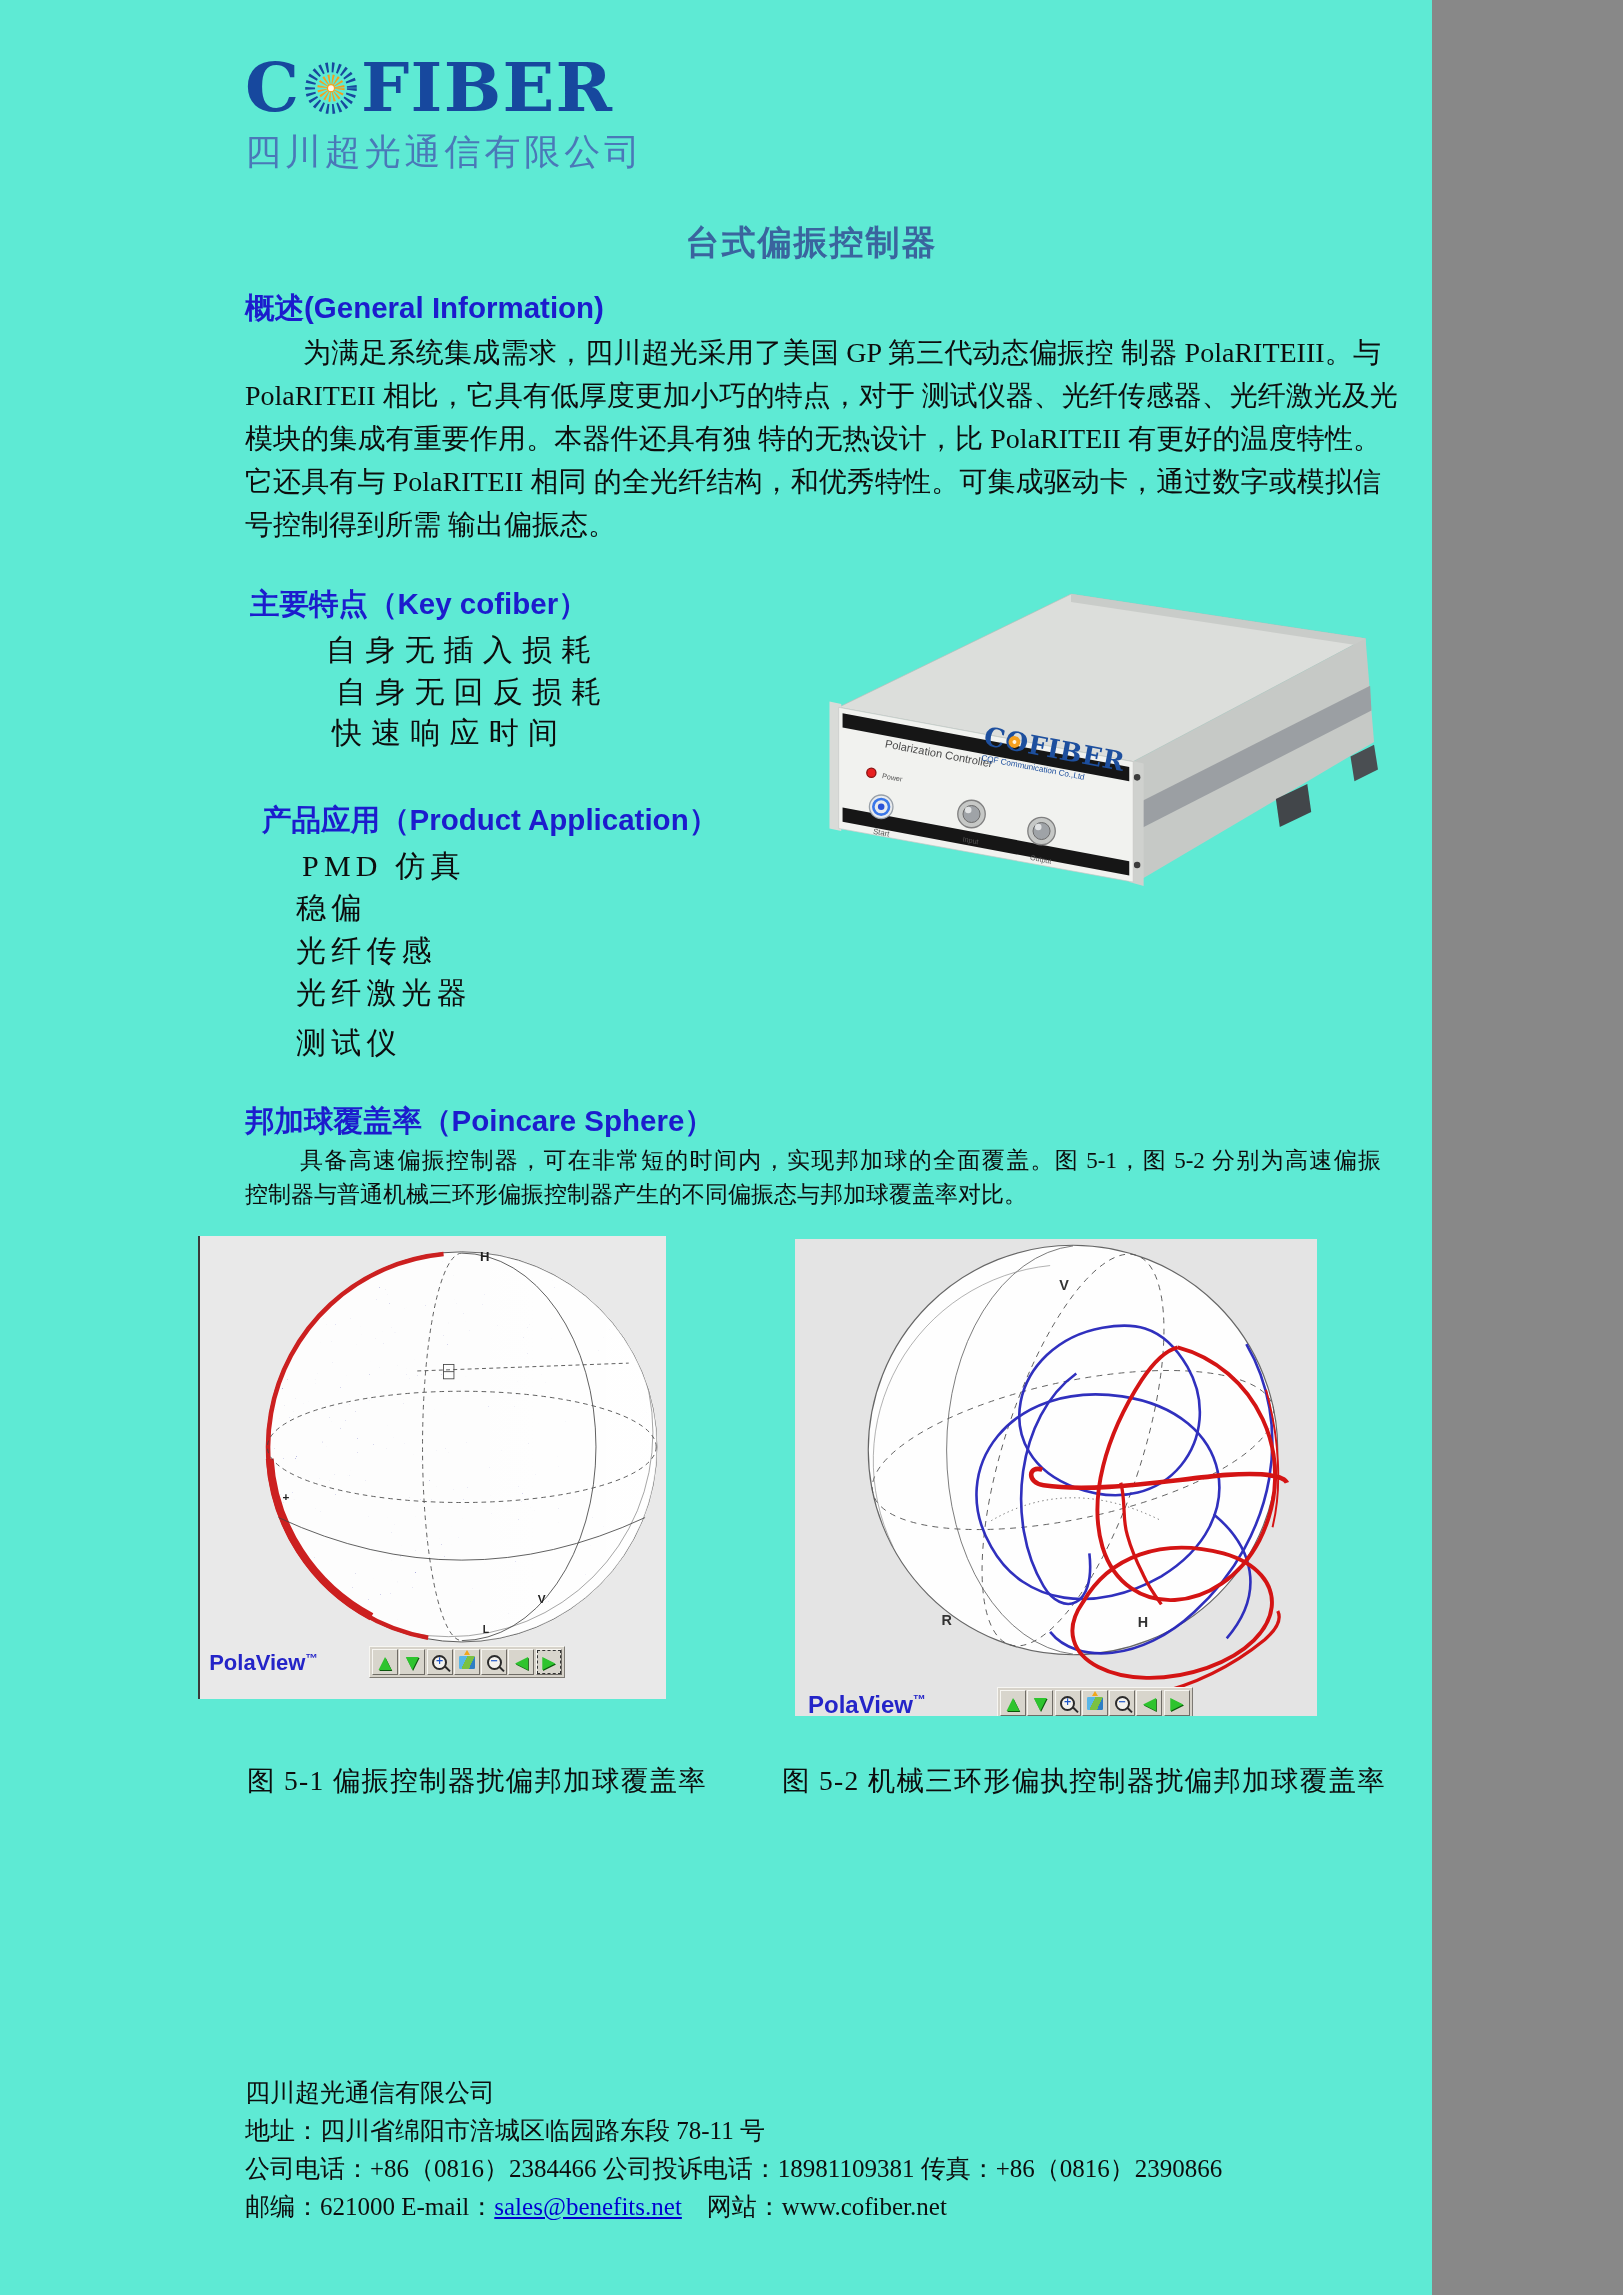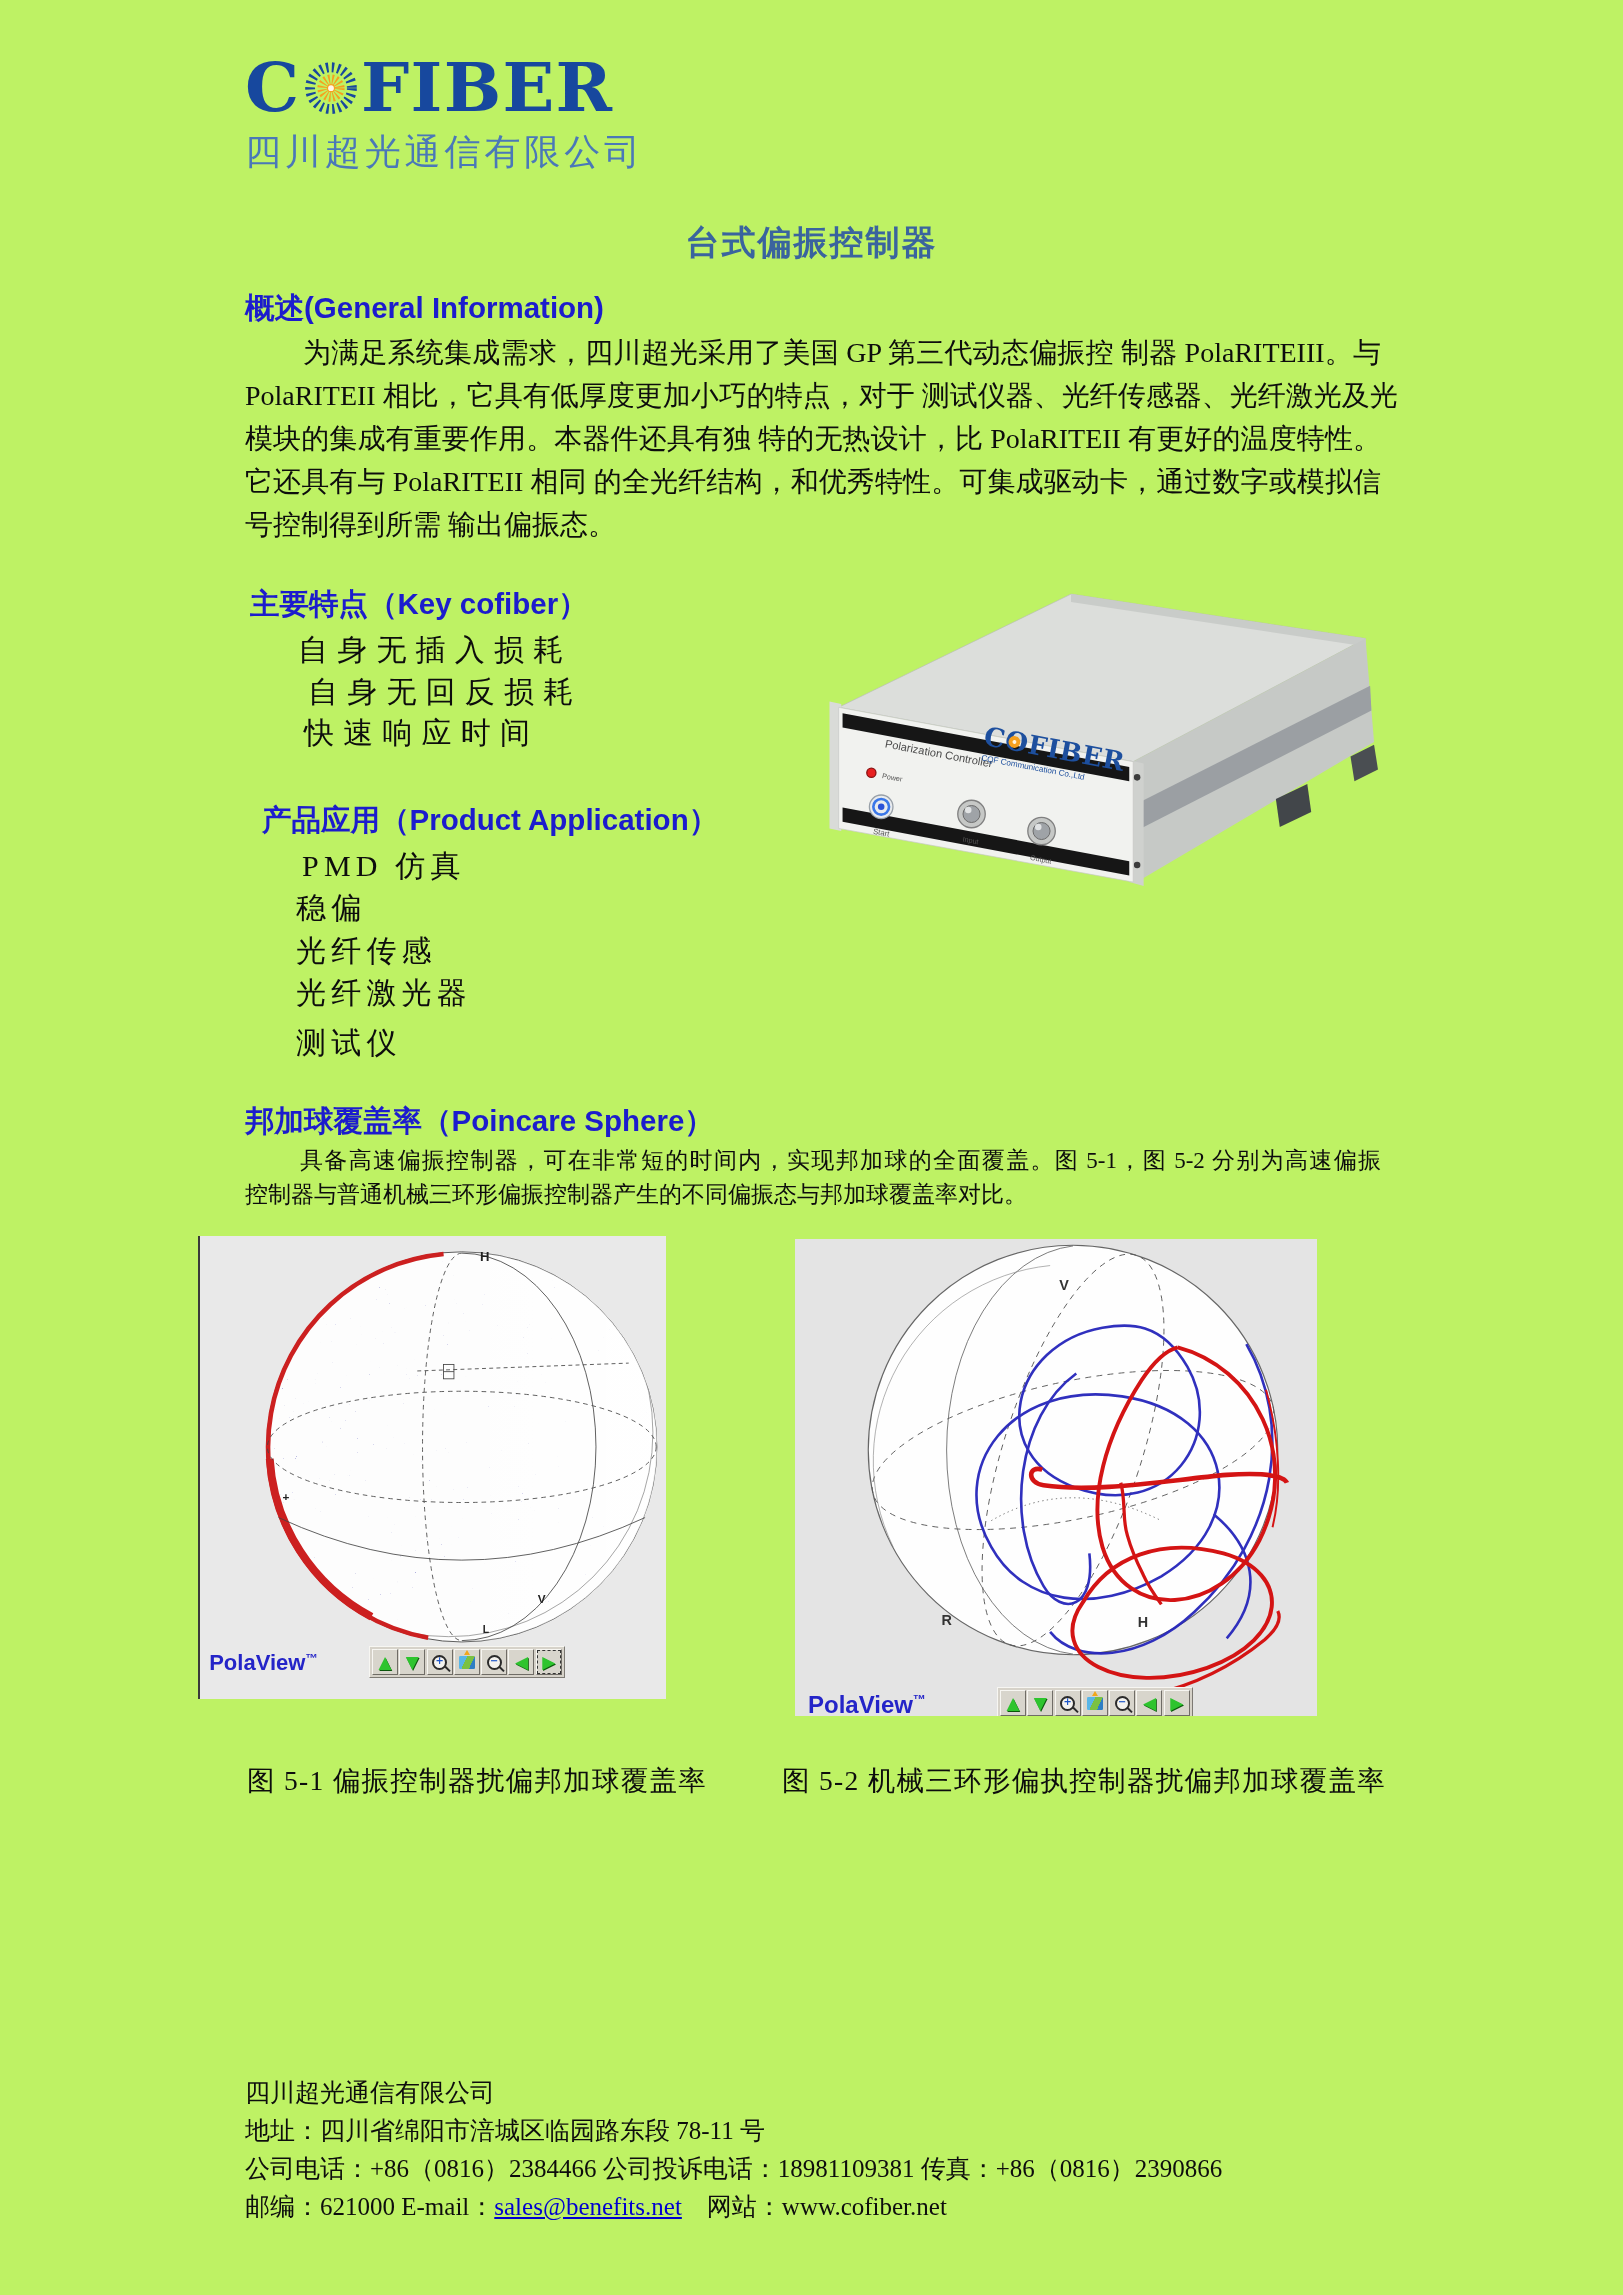--- a/index.html
+++ b/index.html
@@ -1,17 +1,17 @@
 <!DOCTYPE html>
 <html style="font-size:10.5px"><head>
 <meta charset="utf-8">
 <style>
   html,body{margin:0;padding:0;background:#888;}
   .page{
-    position:relative;width:1623px;height:2295px;background:#bef264;
+    position:relative;width:1432px;height:2295px;background:#5eead4;
     font-family:"Liberation Serif","DejaVu Serif",serif;color:#111;overflow:hidden;
   }
   .abs{position:absolute;}
 
   
   .logo{left:245px;top:51px;width:432px;}
   .logo-en{font-family:"DejaVu Serif","Liberation Serif",serif;font-weight:bold;
     font-size:68px;color:#17489e;letter-spacing:1.3px;line-height:72px;white-space:nowrap;}
   .logo-o{display:inline-block;width:58px;height:58px;vertical-align:-5.2px;margin:0 1.3px;}
   .logo-cn{font-family:"Liberation Sans","DejaVu Sans",sans-serif;font-size:36px;color:#4a78b8;
@@ -34,21 +34,21 @@
   .p-overview .ln{height:43px;line-height:43px;text-align:justify;text-align-last:justify;white-space:nowrap;}
   .p-overview .ln.first{padding-left:58px;}
   .p-overview .ln.last{text-align-last:left;}
   .p-poincare{top:1144px;font-size:23px;}
   .p-poincare .ln{height:34px;line-height:34px;text-align:justify;text-align-last:justify;white-space:nowrap;}
   .p-poincare .ln.first{padding-left:55px;}
   .p-poincare .ln.last{text-align-last:left;}
 
   
   .li{position:absolute;font-size:30px;color:#0d0d0d;white-space:nowrap;}
-  .sp-wide{letter-spacing:9.2px;}
+  .sp-wide{letter-spacing:9.2px;margin-left:28px;}
   .sp-mid{letter-spacing:5.2px;}
 
   
   .fig{overflow:hidden;}
   .fig-left{left:198px;top:1236px;width:466px;height:463px;background:#e9e9e9;border-left:2px solid #3a3a3a;}
   .fig-right{left:795px;top:1239px;width:522px;height:477px;background:#e4e4e4;}
   .fig svg.sphere{position:absolute;left:0;top:0;}
   .polaview{position:absolute;font-family:"Liberation Sans","DejaVu Sans",sans-serif;
     font-weight:bold;color:#2424c8;white-space:nowrap;}
   .fig-left .polaview{left:9.2px;top:414px;font-size:22px;}

